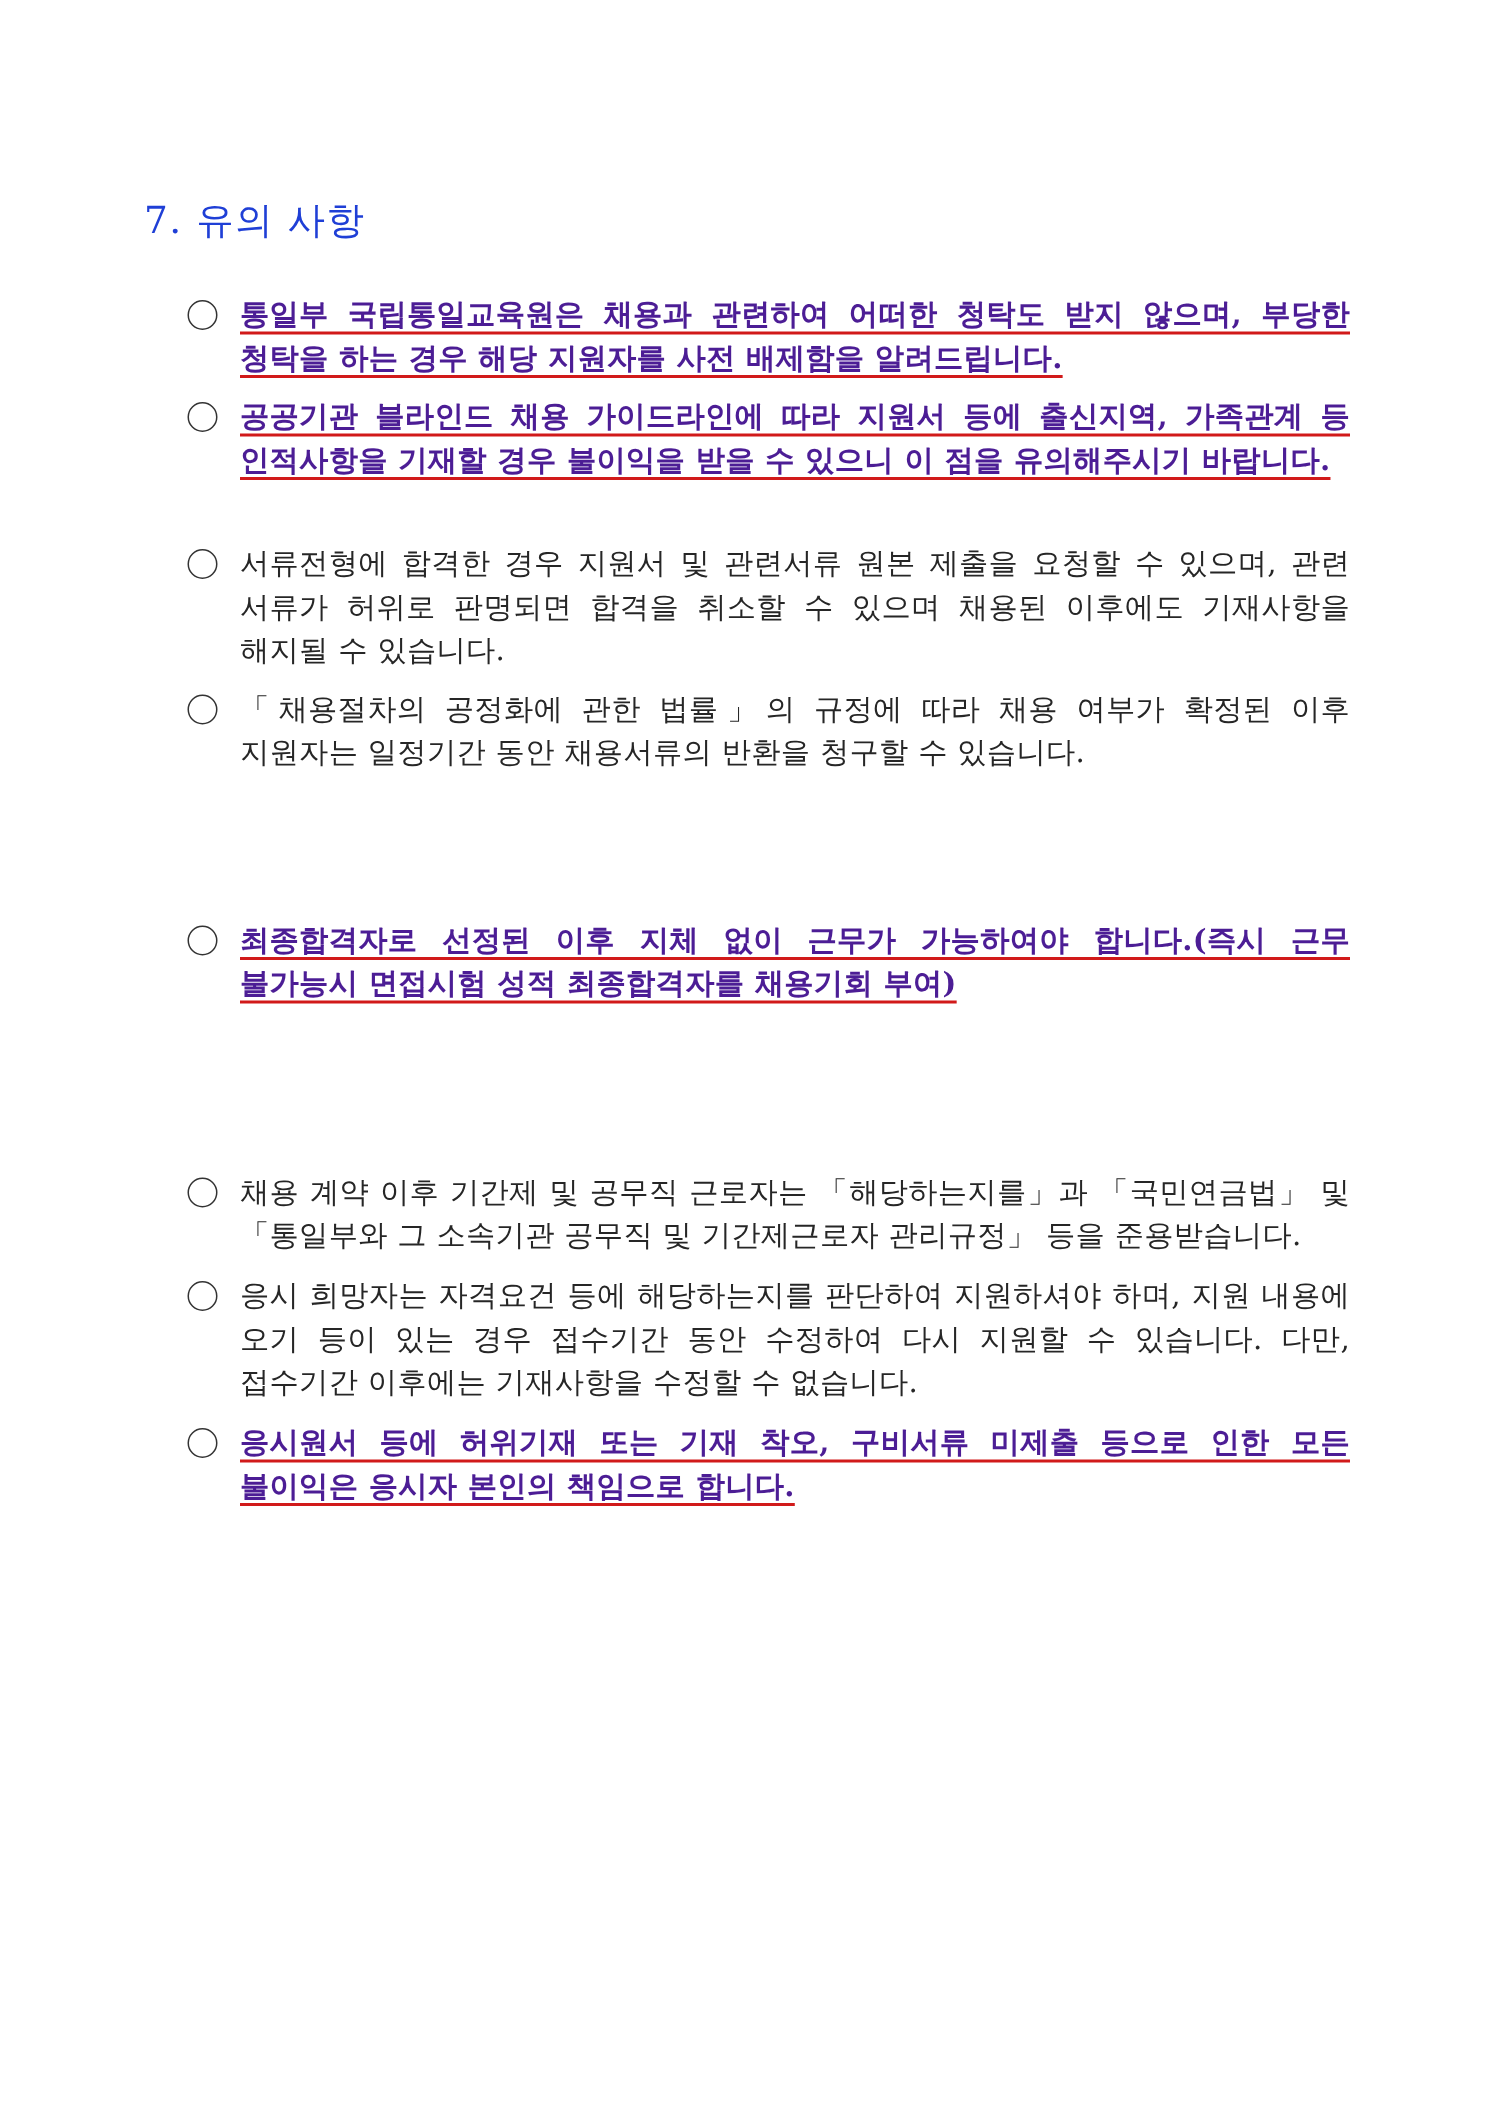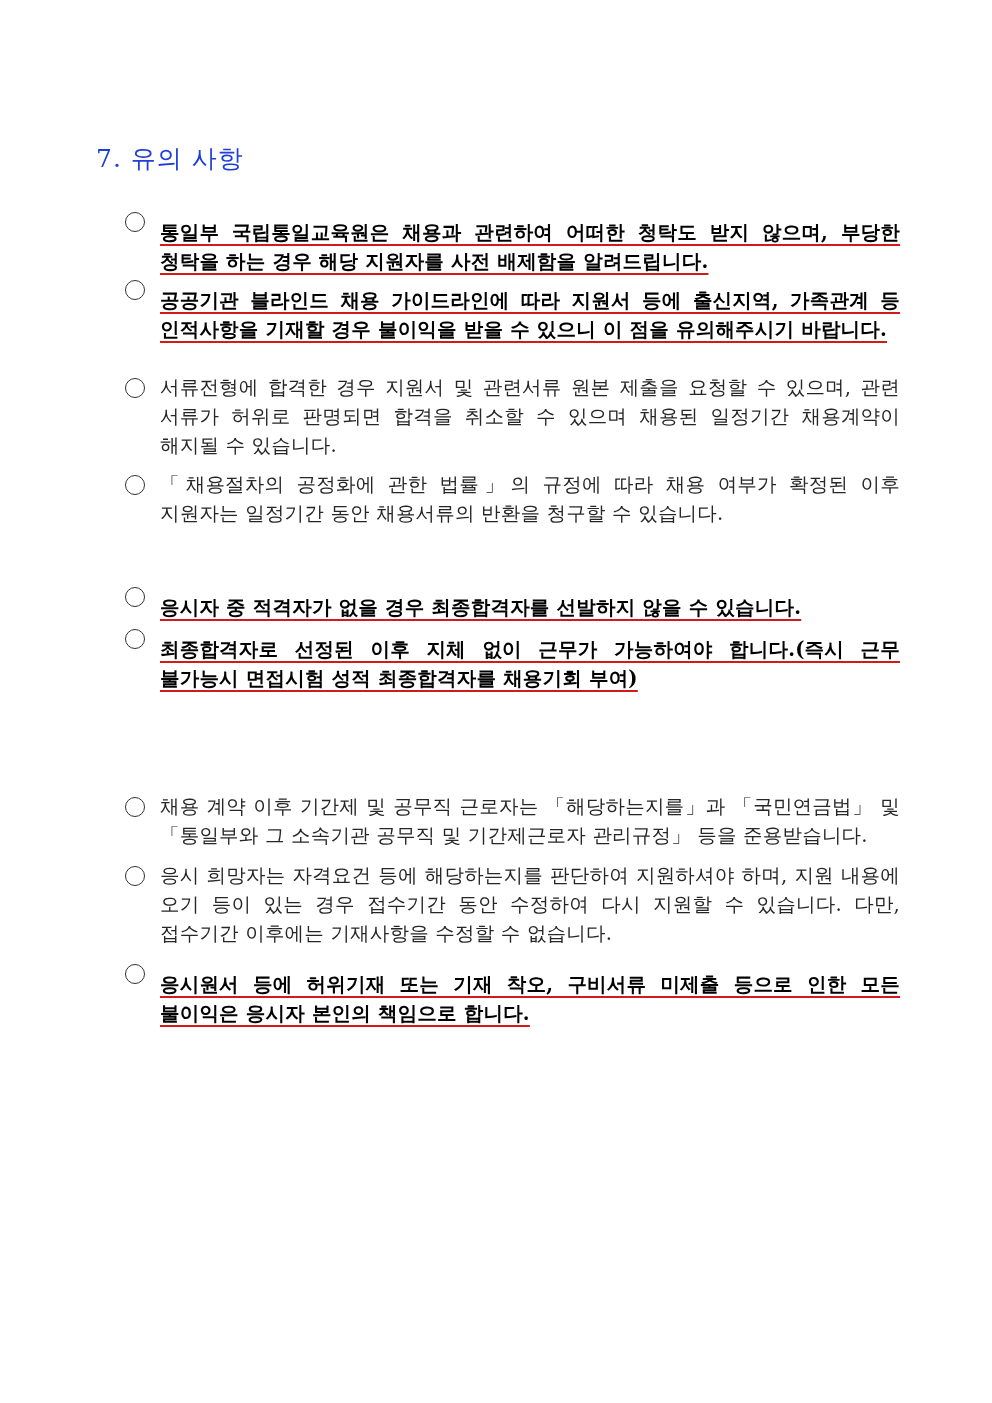--- a/index.html
+++ b/index.html
@@ -11,21 +11,21 @@
       width: 992px;
       height: 1403px;
       position: relative;
       overflow: hidden;
       font-family: "DejaVu Serif", "Liberation Serif", serif;
       color: #1a1a1a;
     }
     .page {
       position: absolute;
       left: 0;
-      top: 12px;
+      top: 0;
       width: 992px;
       height: 1059px;
     }
     .section-title {
       position: absolute;
       left: 96px;
       top: 130px;
       font-size: 25px;
       font-weight: normal;
       color: #1f3fd6;
@@ -54,22 +54,21 @@
       flex: 1 1 auto;
       font-size: 19.5px;
       line-height: 29px;
       text-align: justify;
       text-align-last: left;
       word-break: keep-all;
       letter-spacing: 0.2px;
     }
     .text.bold {
       font-weight: bold;
-      color: #000000;
-      margin-top: 11px;
+      color: #4c1d95;
     }
     .text.bold .ul {
       text-decoration: underline;
       text-decoration-color: #d11a1a;
       text-decoration-thickness: 2px;
       text-underline-offset: 5px;
       text-decoration-skip-ink: none;
     }
     .text.normal {
       color: #262626;
@@ -87,32 +86,28 @@
     <div class="text bold"><span class="ul">통일부 국립통일교육원은 채용과 관련하여 어떠한 청탁도 받지 않으며, 부당한 청탁을 하는 경우 해당 지원자를 사전 배제함을 알려드립니다.</span></div>
   </div>
 
   <div class="notice" style="top:263px">
     <span class="bullet"></span>
     <div class="text bold"><span class="ul">공공기관 블라인드 채용 가이드라인에 따라 지원서 등에 출신지역, 가족관계 등 인적사항을 기재할 경우 불이익을 받을 수 있으니 이 점을 유의해주시기 바랍니다.</span></div>
   </div>
 
   <div class="notice" style="top:361px">
     <span class="bullet"></span>
-    <div class="text normal">서류전형에 합격한 경우 지원서 및 관련서류 원본 제출을 요청할 수 있으며, 관련 서류가 허위로 판명되면 합격을 취소할 수 있으며 채용된 일정기간 채용계약이 해지될 수 있습니다.</div>
+    <div class="text normal">서류전형에 합격한 경우 지원서 및 관련서류 원본 제출을 요청할 수 있으며, 관련 서류가 허위로 판명되면 합격을 취소할 수 있으며 채용된 이후에도 기재사항을 해지될 수 있습니다.</div>
   </div>
 
   <div class="notice" style="top:458px">
     <span class="bullet"></span>
     <div class="text normal">「채용절차의 공정화에 관한 법률」의 규정에 따라 채용 여부가 확정된 이후 지원자는 일정기간 동안 채용서류의 반환을 청구할 수 있습니다.</div>
   </div>
 
-  <div class="notice" style="top:570px">
-    <span class="bullet"></span>
-    <div class="text bold"><span class="ul">응시자 중 적격자가 없을 경우 최종합격자를 선발하지 않을 수 있습니다.</span></div>
-  </div>
 
   <div class="notice" style="top:612px">
     <span class="bullet"></span>
     <div class="text bold"><span class="ul">최종합격자로 선정된 이후 지체 없이 근무가 가능하여야 합니다.(즉시 근무 불가능시 면접시험 성적 최종합격자를 채용기회 부여)</span></div>
   </div>
 
 
   <div class="notice" style="top:780px">
     <span class="bullet"></span>
     <div class="text normal">채용 계약 이후 기간제 및 공무직 근로자는 「해당하는지를」과 「국민연금법」 및 「통일부와 그 소속기관 공무직 및 기간제근로자 관리규정」 등을 준용받습니다.</div>

